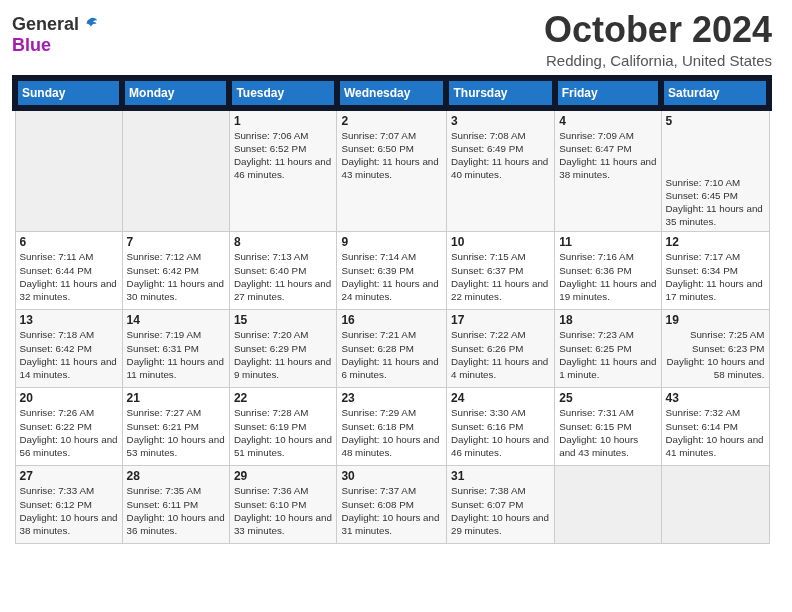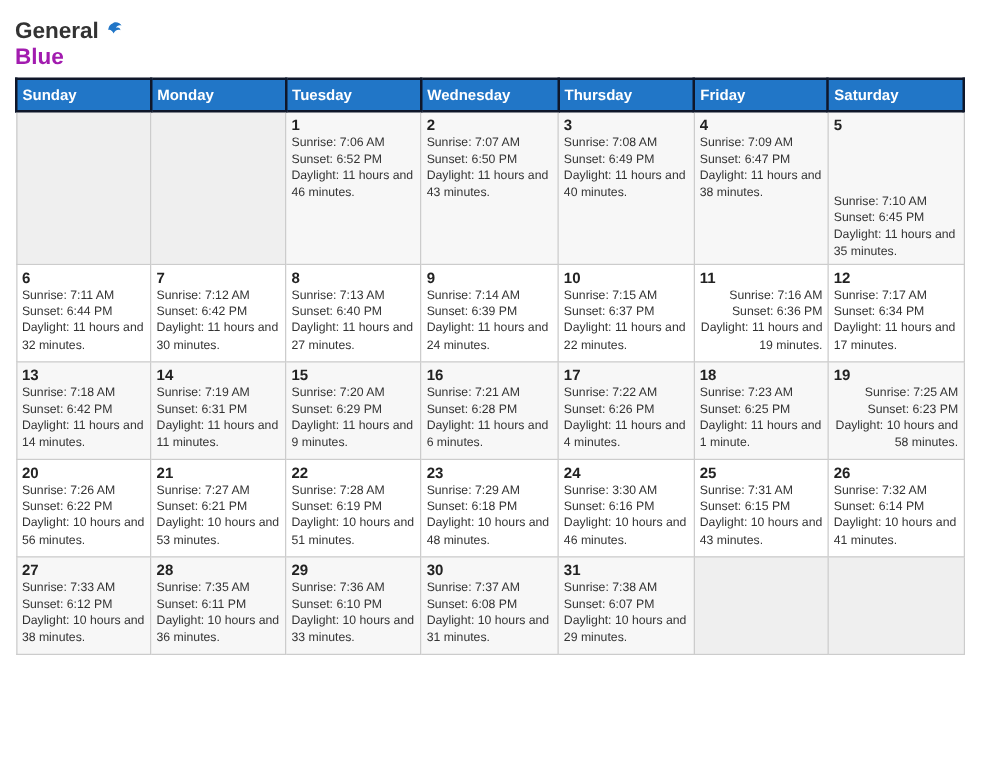--- a/index.html
+++ b/index.html
@@ -64,21 +64,21 @@
       border-collapse: collapse;
       font-size: 10.5px;
     }
     .calendar thead th {
       background-color: #2176c7;
       color: #fff;
       padding: 5px 4px;
       text-align: left;
       font-size: 12px;
       font-weight: bold;
-      border: 2px solid #0f172a;
+      border: 6px solid #0f172a;
     }
     .calendar tbody td {
       border: 1px solid #ccc;
       vertical-align: top;
       padding: 3px 4px;
       width: 113px;
       height: 78px;
       background: #fff;
     }
     .calendar tbody tr:nth-child(odd) td {
@@ -110,20 +110,24 @@
   <div class="header">
     <div class="logo">
       <div class="logo-text">
         <span class="logo-general">General</span>
         <svg class="logo-icon" viewBox="0 0 20 20" xmlns="http://www.w3.org/2000/svg">
           <path d="M10 3 C12 1, 17 2, 18 5 C16 4, 14 5, 13 7 C15 6, 17 7, 17 9 C15 8, 12 9, 11 12 C10 10, 8 8, 6 9 C7 7, 6 5, 10 3Z" fill="#2176c7"></path>
         </svg>
       </div>
       <span class="logo-blue">Blue</span>
     </div>
+    <div class="title-block">
+      <div class="month-title">October 2024</div>
+      <div class="location">Redding, California, United States</div>
+    </div>
   </div>
 
   <table class="calendar">
     <thead>
       <tr>
       <th>Sunday</th>
           <th>Monday</th>
           <th>Tuesday</th>
           <th>Wednesday</th>
           <th>Thursday</th>
@@ -192,21 +196,21 @@
 Daylight: 11 hours and 24 minutes.</div>
           </td>
           <td>
             <span class="day-number">10</span>
             <div class="day-info" style="white-space: pre-line;">Sunrise: 7:15 AM
 Sunset: 6:37 PM
 Daylight: 11 hours and 22 minutes.</div>
           </td>
           <td>
             <span class="day-number">11</span>
-            <div class="day-info" style="white-space: pre-line; text-align: right;">Sunrise: 7:16 AM
+            <div class="day-info" style="white-space: pre-line;">Sunrise: 7:16 AM
 Sunset: 6:36 PM
 Daylight: 11 hours and 19 minutes.</div>
           </td>
           <td>
             <span class="day-number">12</span>
             <div class="day-info" style="white-space: pre-line;">Sunrise: 7:17 AM
 Sunset: 6:34 PM
 Daylight: 11 hours and 17 minutes.</div>
           </td>
         </tr>
@@ -285,21 +289,21 @@
 Sunset: 6:16 PM
 Daylight: 10 hours and 46 minutes.</div>
           </td>
           <td>
             <span class="day-number">25</span>
             <div class="day-info" style="white-space: pre-line;">Sunrise: 7:31 AM
 Sunset: 6:15 PM
 Daylight: 10 hours and 43 minutes.</div>
           </td>
           <td>
-            <span class="day-number">26</span>
+            <span class="day-number">43</span>
             <div class="day-info" style="white-space: pre-line;">Sunrise: 7:32 AM
 Sunset: 6:14 PM
 Daylight: 10 hours and 41 minutes.</div>
           </td>
         </tr>
         <tr>
           <td>
             <span class="day-number">27</span>
             <div class="day-info" style="white-space: pre-line;">Sunrise: 7:33 AM
 Sunset: 6:12 PM

